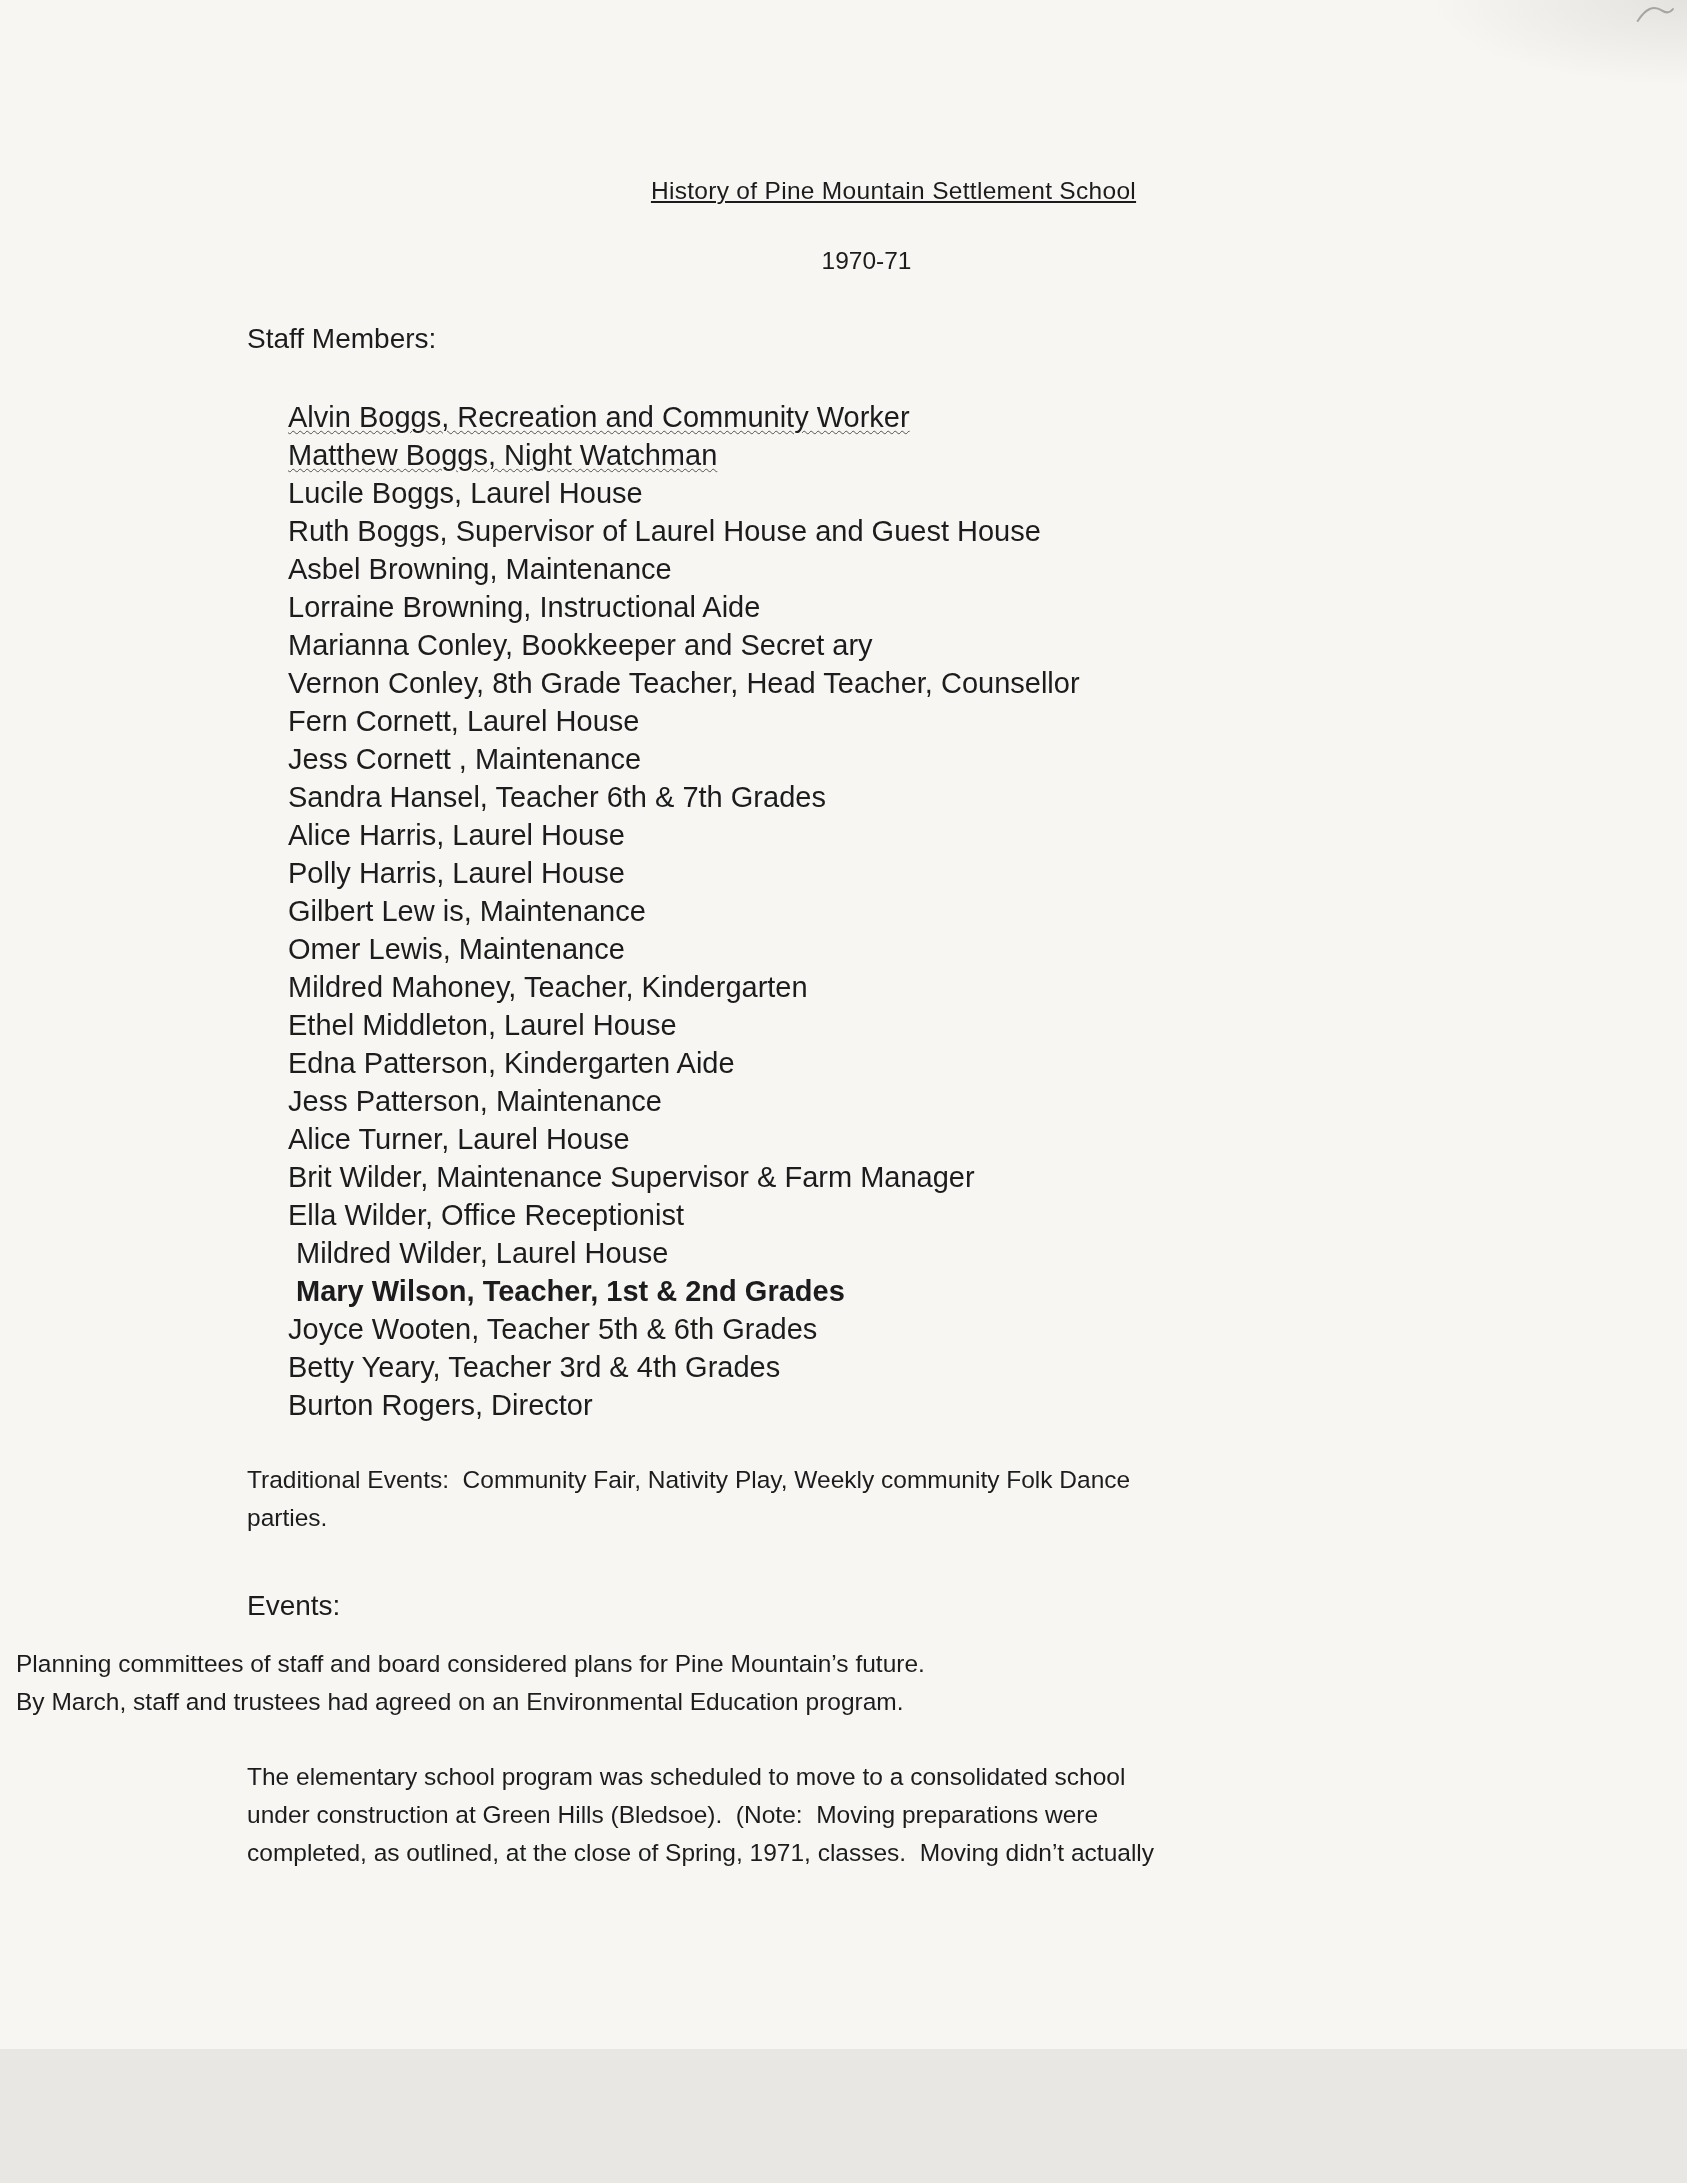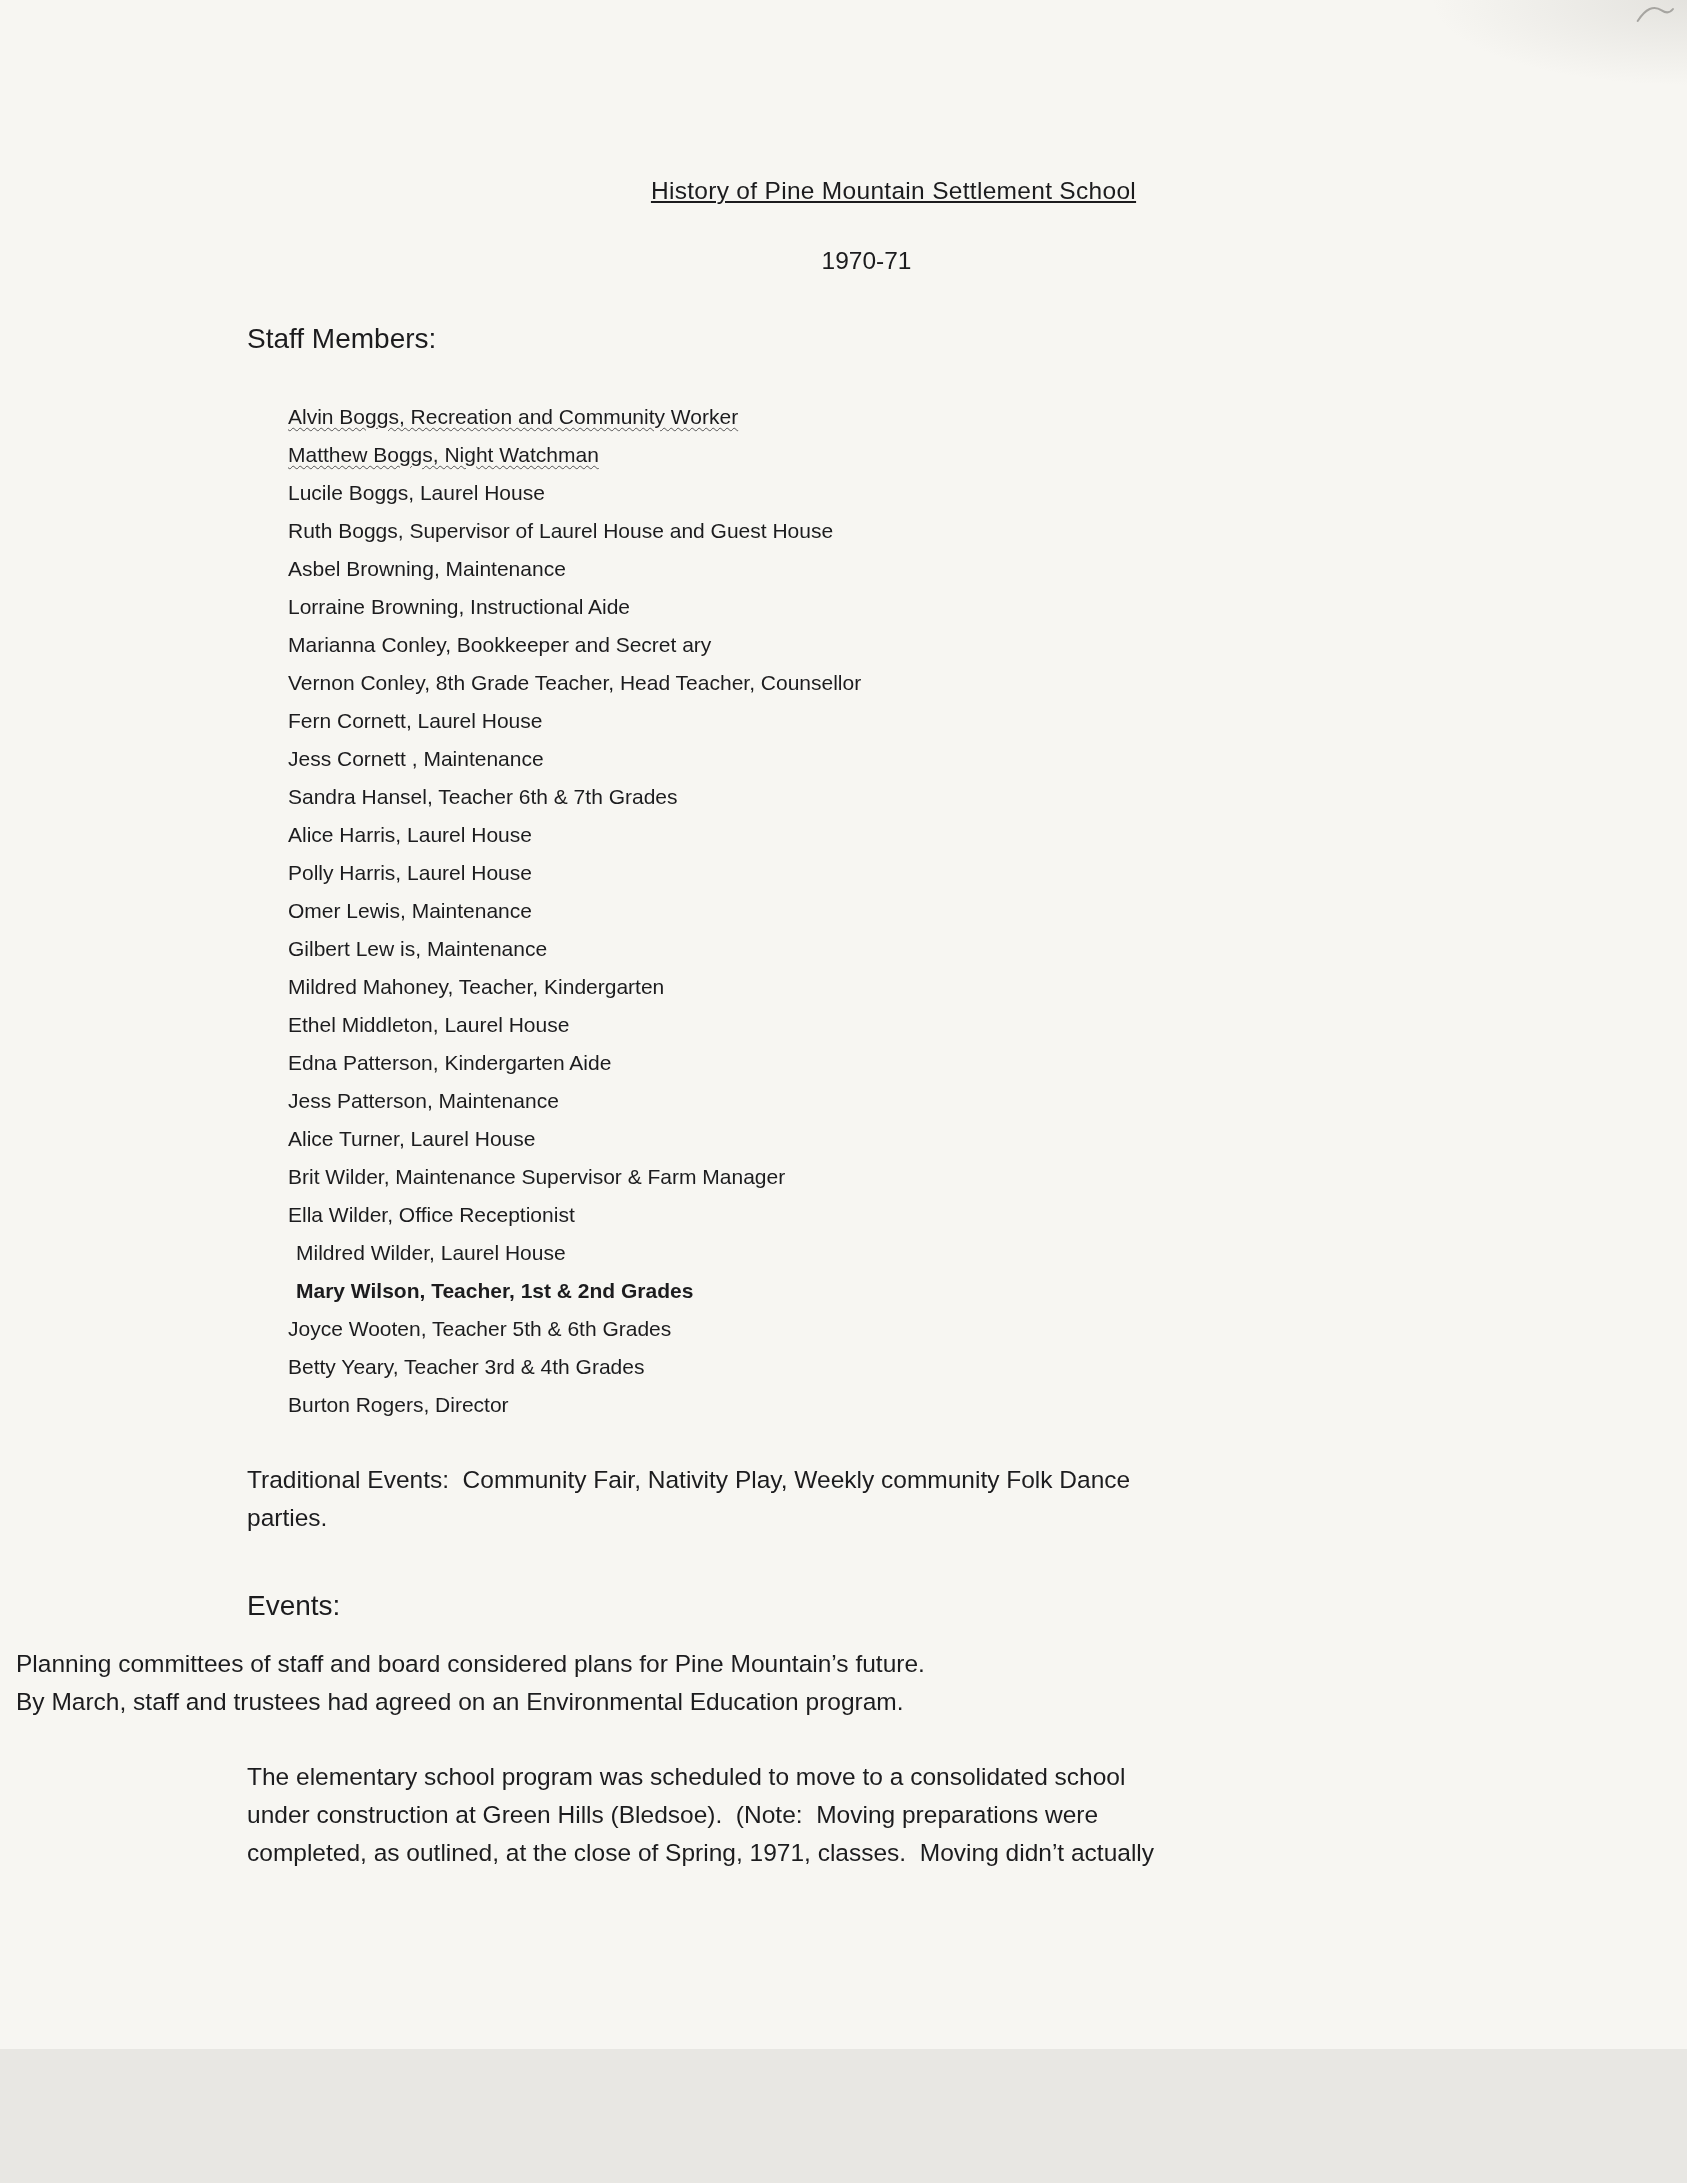--- a/index.html
+++ b/index.html
@@ -53,21 +53,21 @@
     font-size: 28px;
     line-height: 30px;
   }
 
   .staff-list {
     margin-top: 44px;
     margin-left: 288px;
   }
 
   .staff-line {
-    font-size: 21px;
+    font-size: 29px;
     line-height: 38px;
     white-space: pre;
   }
 
   .u-wavy {
     text-decoration: underline;
     text-decoration-style: wavy;
     text-decoration-color: rgba(35,35,38,0.75);
     text-decoration-thickness: 1px;
     text-underline-offset: 2.6px;
@@ -138,22 +138,22 @@
         <div class="staff-line">Ruth Boggs, Supervisor of Laurel House and Guest House</div>
         <div class="staff-line">Asbel Browning, Maintenance</div>
         <div class="staff-line">Lorraine Browning, Instructional Aide</div>
         <div class="staff-line">Marianna Conley, Bookkeeper and Secret ary</div>
         <div class="staff-line">Vernon Conley, 8th Grade Teacher, Head Teacher, Counsellor</div>
         <div class="staff-line">Fern Cornett, Laurel House</div>
         <div class="staff-line">Jess Cornett , Maintenance</div>
         <div class="staff-line">Sandra Hansel, Teacher 6th &amp; 7th Grades</div>
         <div class="staff-line">Alice Harris, Laurel House</div>
         <div class="staff-line">Polly Harris, Laurel House</div>
+        <div class="staff-line">Gilbert Lew is, Maintenance</div>
         <div class="staff-line">Omer Lewis, Maintenance</div>
-        <div class="staff-line">Gilbert Lew is, Maintenance</div>
         <div class="staff-line">Mildred Mahoney, Teacher, Kindergarten</div>
         <div class="staff-line">Ethel Middleton, Laurel House</div>
         <div class="staff-line">Edna Patterson, Kindergarten Aide</div>
         <div class="staff-line">Jess Patterson, Maintenance</div>
         <div class="staff-line">Alice Turner, Laurel House</div>
         <div class="staff-line">Brit Wilder, Maintenance Supervisor &amp; Farm Manager</div>
         <div class="staff-line">Ella Wilder, Office Receptionist</div>
         <div class="staff-line" style="padding-left: 8px;">Mildred Wilder, Laurel House</div>
         <div class="staff-line" style="padding-left: 8px; font-weight: bold;">Mary Wilson, Teacher, 1st &amp; 2nd Grades</div>
         <div class="staff-line">Joyce Wooten, Teacher 5th &amp; 6th Grades</div>

